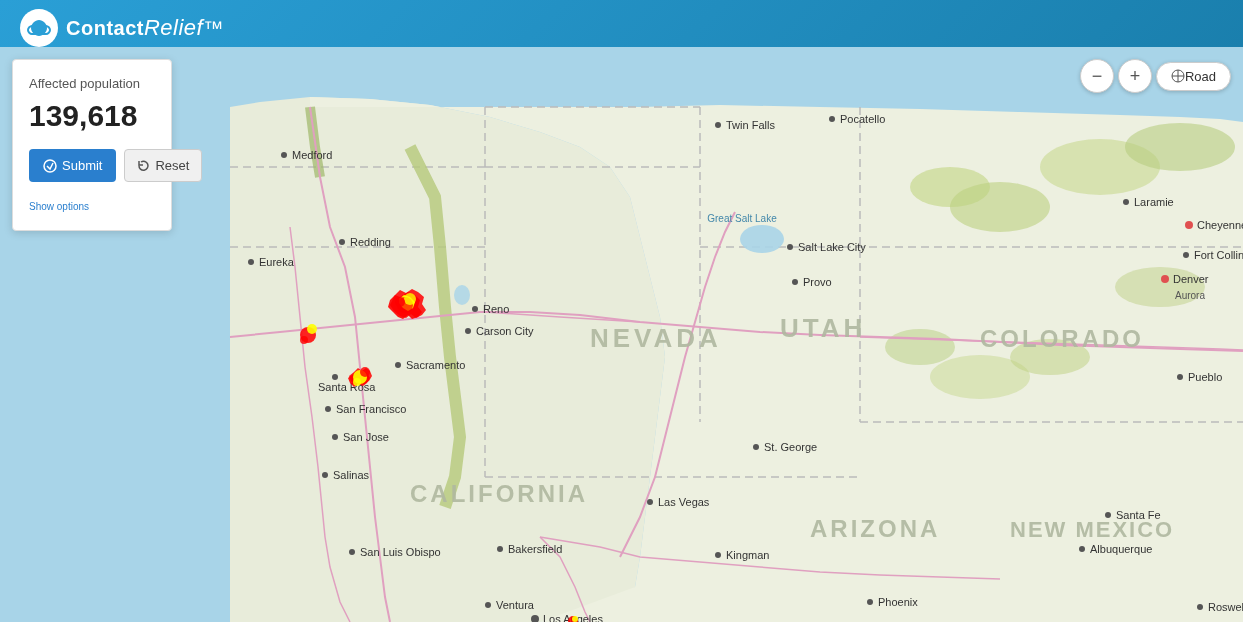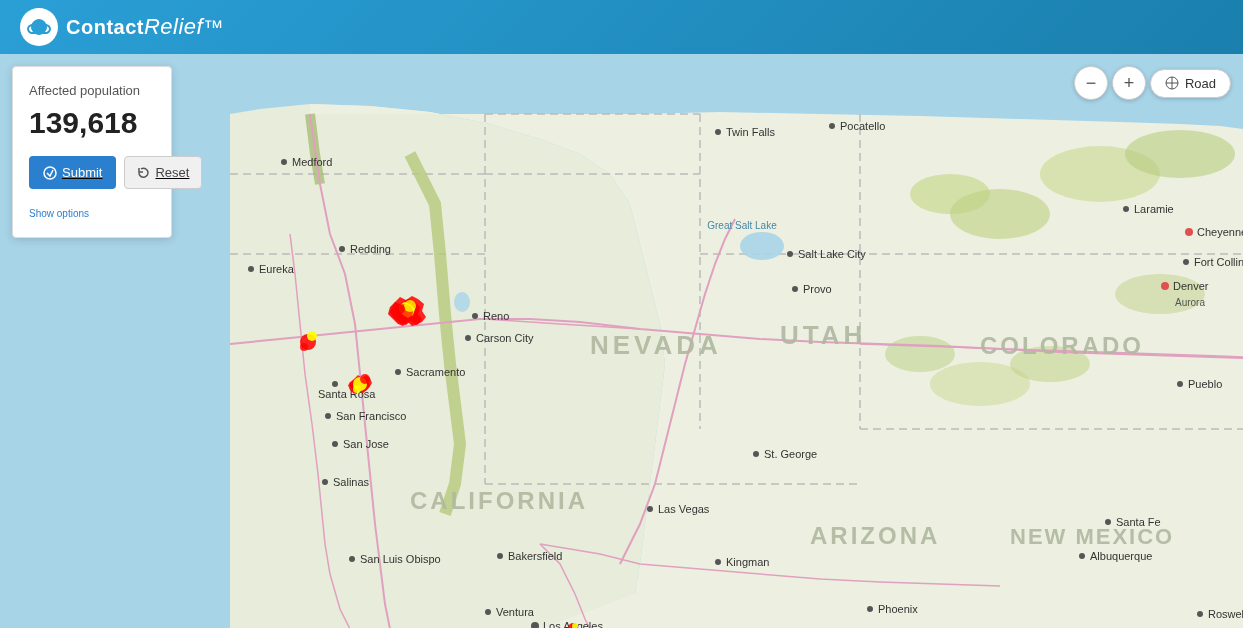--- a/index.html
+++ b/index.html
@@ -1,23 +1,23 @@
 <!DOCTYPE html>
 <html><head>
   <meta charset="utf-8">
   <style>
     * { margin: 0; padding: 0; box-sizing: border-box; }
     body { font-family: Arial, sans-serif; width: 1243px; height: 628px; overflow: hidden; }
 
     
     #header {
-      height: 54px;
+      height: 47px;
       background: linear-gradient(135deg, #2a9fd6 0%, #1a7fad 100%);
       display: flex;
-      align-items: center;
+      align-items: flex-end;
       padding: 0 20px;
       position: relative;
       z-index: 100;
     }
     #logo-area {
       display: flex;
       align-items: center;
       margin-right: 40px;
     }
     #logo-icon {
@@ -111,21 +111,20 @@
     #affected-count {
       font-size: 30px;
       font-weight: bold;
       color: #222;
       margin-bottom: 16px;
     }
     #button-row {
       display: flex;
       gap: 8px;
       margin-bottom: 14px;
-      text-decoration: underline;
     }
     #submit-btn {
       background: #2a7fce;
       color: white;
       border: none;
       border-radius: 4px;
       padding: 8px 14px;
       font-size: 13px;
       cursor: pointer;
       display: flex;
@@ -178,21 +177,20 @@
     }
     #map-type-btn {
       background: white;
       border: 1px solid #ccc;
       border-radius: 20px;
       padding: 6px 14px;
       font-size: 13px;
       cursor: pointer;
       display: flex;
       align-items: center;
-      gap: 6px;
       box-shadow: 0 1px 4px rgba(0,0,0,0.2);
       color: #333;
     }
   </style>
 </head>
 <body>
 
 <header id="header">
   <div id="logo-area">
     <div id="logo-icon">

